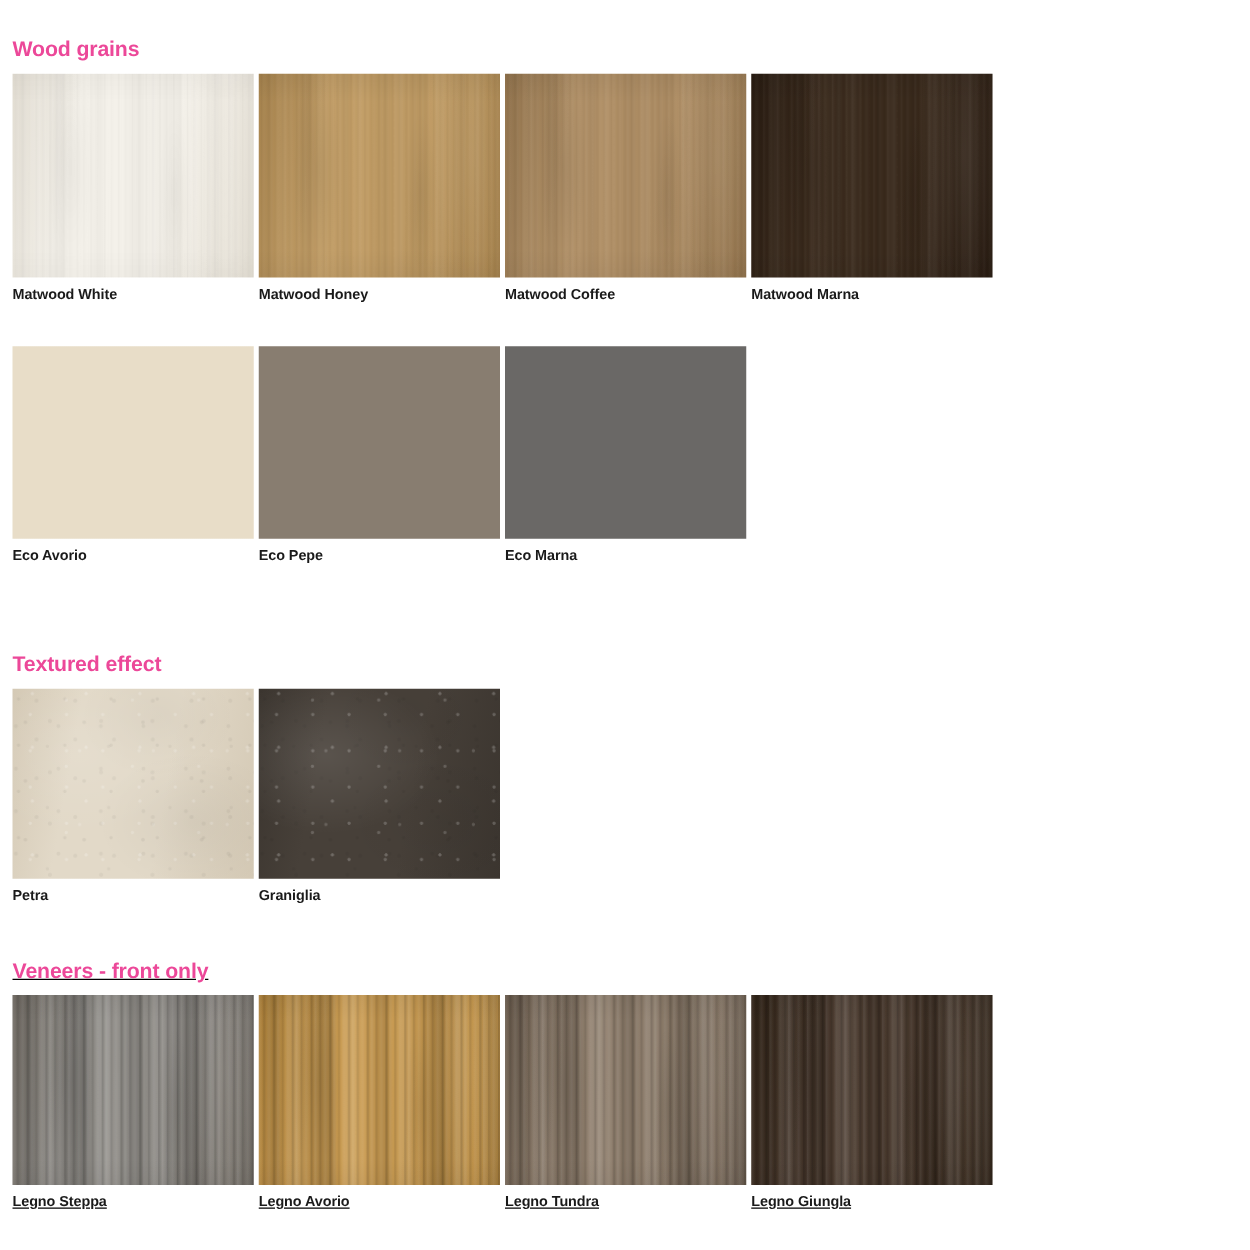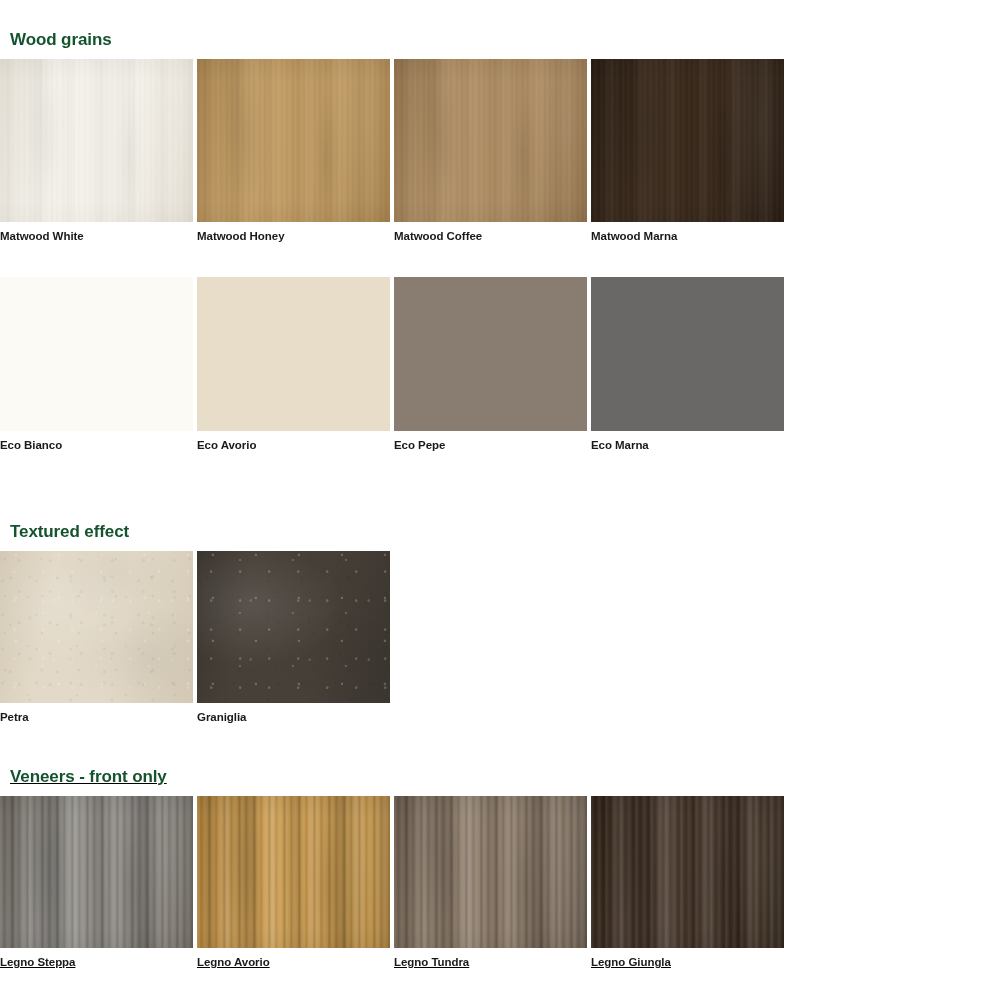--- a/index.html
+++ b/index.html
@@ -8,27 +8,27 @@
     background: #ffffff;
     font-family: "Liberation Sans", sans-serif;
     overflow: hidden;
   }
   .page { width: 1000px; height: 1000px; position: relative; }
 
   .section { position: absolute; left: 0; width: 1000px; }
   .section-title {
     font-size: 17px;
     font-weight: bold;
-    color: #14532d;
+    color: #ec4899;
     letter-spacing: -0.1px;
     padding-left: 10px;
     margin-bottom: 9px;
     line-height: 20px;
   }
-  .swatch-row { display: flex; gap: 4px; }
+  .swatch-row { display: flex; gap: 4px; padding-left: 10px; }
   .swatch-cell { display: flex; flex-direction: column; }
   .swatch {
     width: 193px;
     position: relative;
     overflow: hidden;
   }
   .swatch-label {
     font-size: 11.5px;
     font-weight: bold;
     color: #1a1a1a;
@@ -170,24 +170,20 @@
             <div class="swatch" style="height: 163px; background: linear-gradient(100deg, rgb(42, 29, 19) 0%, rgb(58, 42, 28) 26%, rgb(58, 42, 28) 62%, rgb(42, 29, 19) 100%);">
               <div class="grain fine"></div>
             </div>
             <div class="swatch-label">Matwood Marna</div>
           </div>
         </div>
       </div>
       <div class="section" style="top: 277px;">
         <div class="swatch-row">
           <div class="swatch-cell">
-            <div class="swatch" style="height: 154px; background: linear-gradient(100deg, rgb(252, 250, 244) 0%, rgb(252, 250, 244) 26%, rgb(252, 250, 244) 62%, rgb(252, 250, 244) 100%);"></div>
-            <div class="swatch-label">Eco Bianco</div>
-          </div>
-          <div class="swatch-cell">
             <div class="swatch" style="height: 154px; background: linear-gradient(100deg, rgb(232, 221, 200) 0%, rgb(232, 221, 200) 26%, rgb(232, 221, 200) 62%, rgb(232, 221, 200) 100%);"></div>
             <div class="swatch-label">Eco Avorio</div>
           </div>
           <div class="swatch-cell">
             <div class="swatch" style="height: 154px; background: linear-gradient(100deg, rgb(136, 125, 112) 0%, rgb(136, 125, 112) 26%, rgb(136, 125, 112) 62%, rgb(136, 125, 112) 100%);"></div>
             <div class="swatch-label">Eco Pepe</div>
           </div>
           <div class="swatch-cell">
             <div class="swatch" style="height: 154px; background: linear-gradient(100deg, rgb(106, 104, 102) 0%, rgb(106, 104, 102) 26%, rgb(106, 104, 102) 62%, rgb(106, 104, 102) 100%);"></div>
             <div class="swatch-label">Eco Marna</div>

